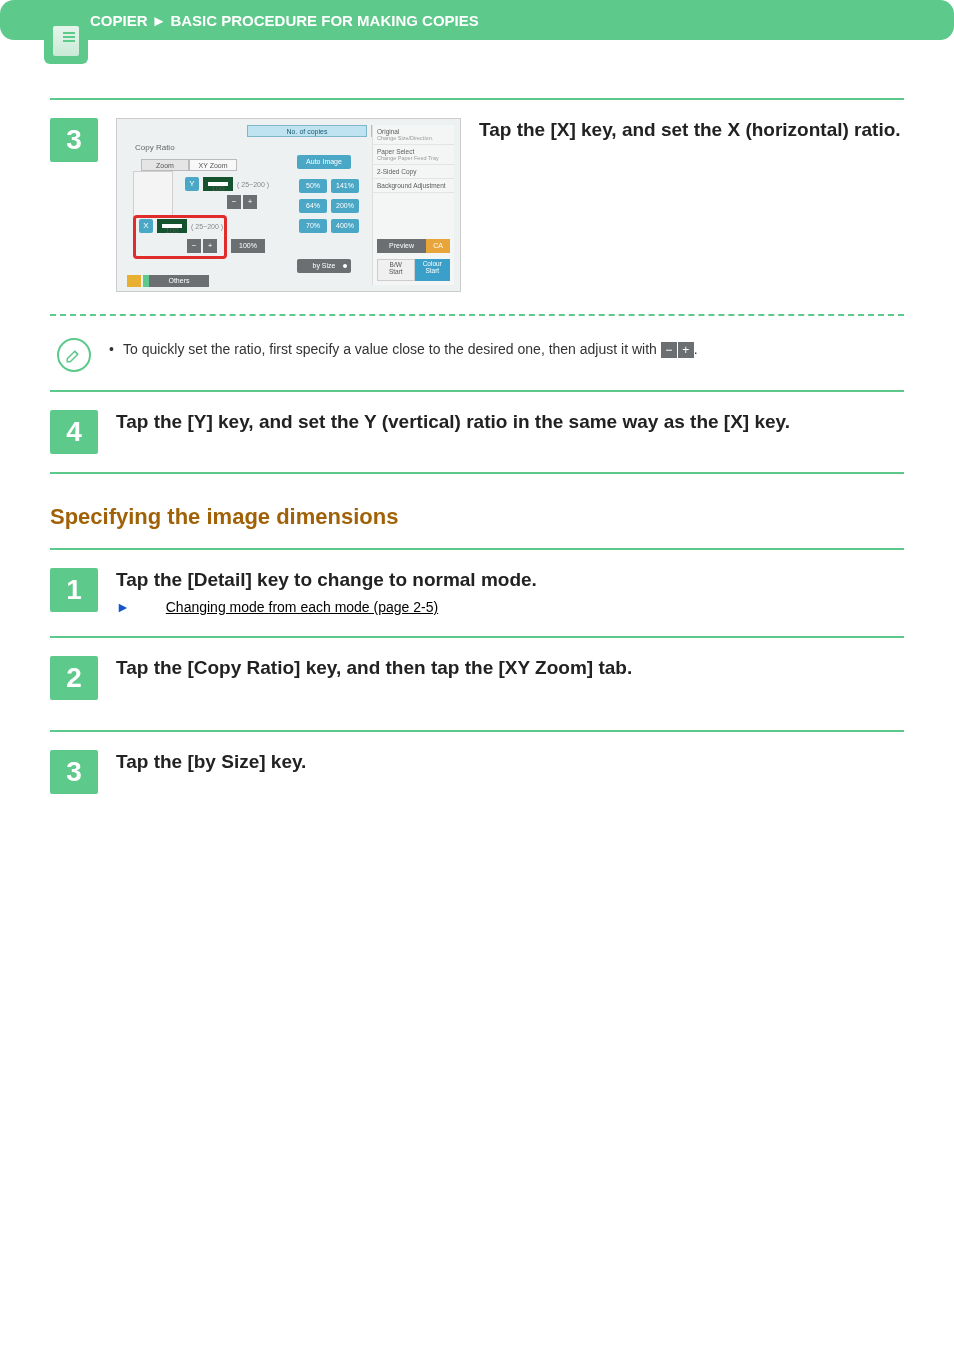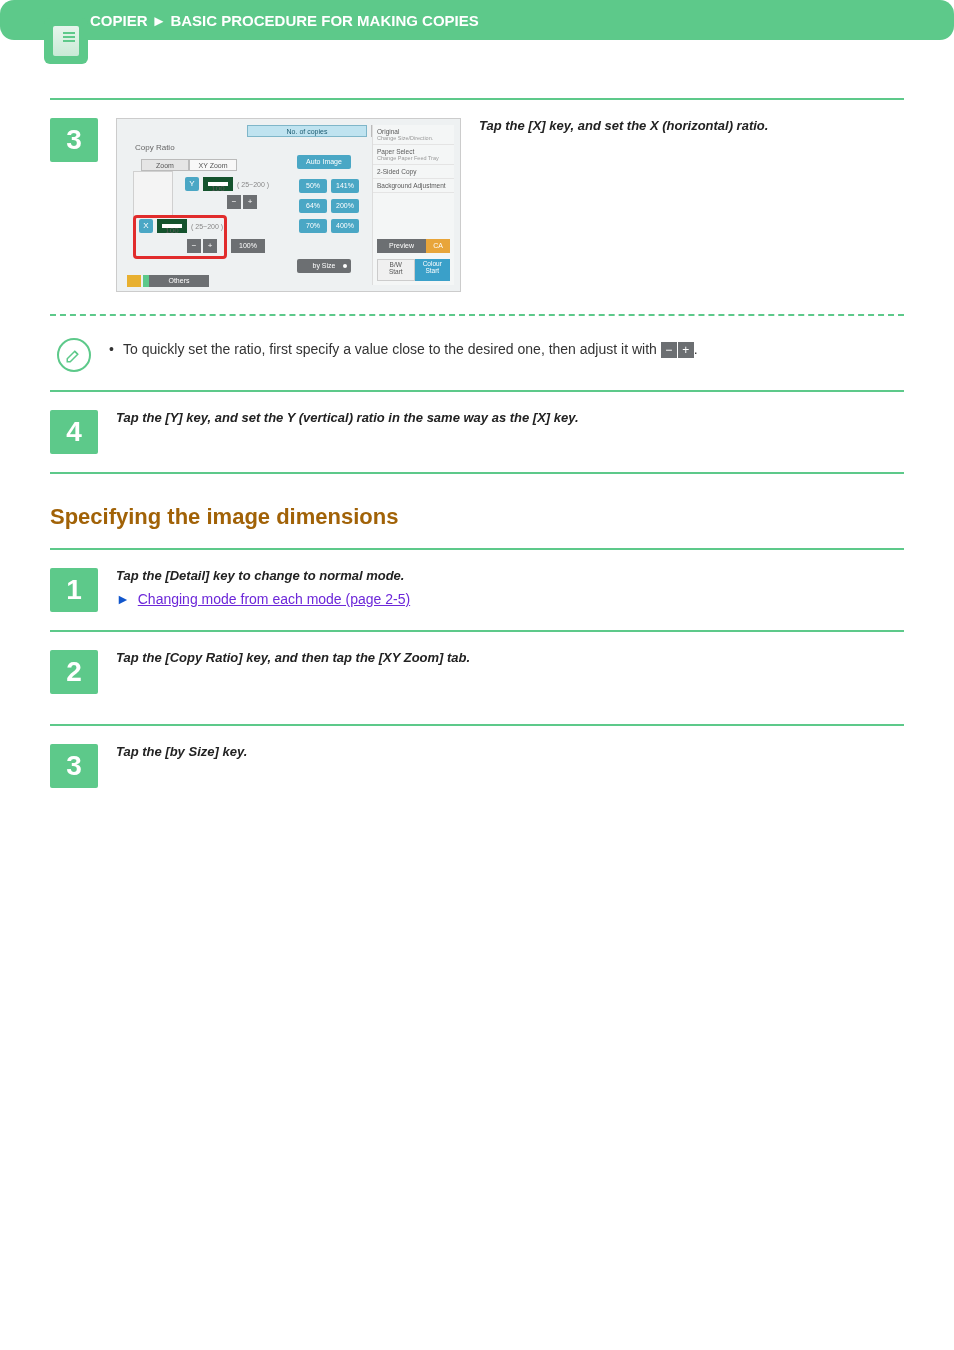--- a/index.html
+++ b/index.html
@@ -9,23 +9,23 @@
   .topbar .bicon { width: 26px; height: 30px; background: linear-gradient(#e6f5ec,#c9ead6); border-radius: 2px; position: relative; }
   .topbar .bicon::after { content:""; position:absolute; right:4px; top:6px; width:12px; height:2px; background:#5dc98a; box-shadow:0 4px 0 #5dc98a,0 8px 0 #5dc98a; }
   .crumb { color: #fff; font-weight: bold; font-size: 15px; }
   .crumb .sep { margin: 0 4px; }
   .page { padding: 40px 50px; }
   .hr-green { border: none; border-top: 2px solid #5dc98a; margin: 18px 0; }
   .dash { border: none; border-top: 2px dashed #5dc98a; margin: 22px 0; }
   .stepblock { display: flex; align-items: flex-start; gap: 18px; }
   .stepnum { width: 48px; height: 44px; background: #5dc98a; color: #fff; display:flex; align-items:center; justify-content:center; font-size: 28px; font-weight: bold; border-radius: 2px; flex-shrink:0; }
   .steptext { flex: 1; }
-  .step-title { font-size: 13px; font-weight: bold; color: #222; margin-bottom: 4px; line-height: 1.3; font-style: italic; }
+  .step-title { font-size: 19px; font-weight: bold; color: #222; margin-bottom: 4px; line-height: 1.3; }
   .step-body { font-size: 14px; line-height: 1.55; }
-  .link { color: #6d28d9; text-decoration: underline; }
+  .link { color: #000000; text-decoration: underline; margin-left: 28px; }
   .arrow-blue { color:#1156cc; margin-right:4px; }
   .screenshot { width: 345px; height: 174px; background: #eef1f2; border: 1px solid #ccc; border-radius: 0; position: relative; flex-shrink:0; font-size: 8px; color:#555; }
   .ss-top { position:absolute; top:6px; left:130px; width:120px; height:12px; background:#bfe3f0; border:1px solid #7fb6c9; display:flex; align-items:center; justify-content:center; color:#1a5a70; font-size:7px; }
   .ss-copies { position:absolute; top:6px; left:254px; width:20px; height:12px; background:#fff; border:1px solid #bbb; text-align:center; line-height:12px; }
   .ss-copyr { position:absolute; top:24px; left:18px; color:#666; }
   .ss-ok { position:absolute; top:22px; right:64px; width:18px; height:12px; background:#3aa0c9; color:#fff; text-align:center; line-height:12px; font-size:7px; }
   .ss-tabs { position:absolute; top:40px; left:24px; display:flex; }
   .ss-tab { width:48px; height:12px; background:#e5e5e5; border:1px solid #bbb; text-align:center; line-height:12px; font-size:7px; }
   .ss-tab.active { background:#f8f8f8; }
   .ss-autoimg { position:absolute; top:36px; left:180px; width:54px; height:14px; background:#4aa7c5; color:#fff; text-align:center; line-height:14px; border-radius:2px; font-size:7px; }

